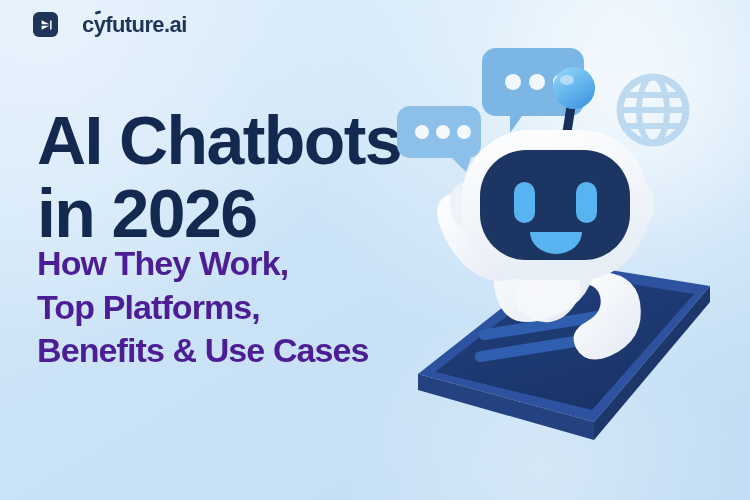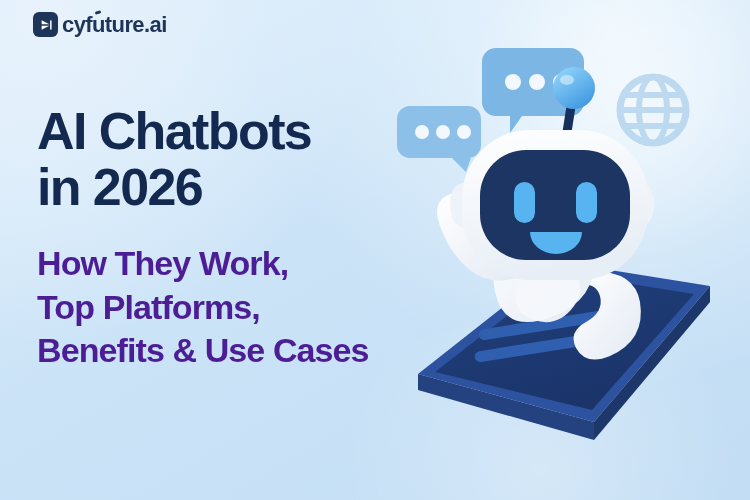--- a/index.html
+++ b/index.html
@@ -43,21 +43,21 @@
     background: radial-gradient(circle, rgba(255,255,255,0.28) 0%, rgba(255,255,255,0) 70%);
   }
 
   
   .logo {
     position: absolute;
     left: 33px;
     top: 12px;
     display: flex;
     align-items: center;
-    gap: 4px;
+    gap: 24px;
   }
   .logo-mark {
     width: 25px;
     height: 25px;
     border-radius: 6px;
     background: #1d3558;
     display: flex;
     align-items: center;
     justify-content: center;
   }
@@ -78,21 +78,21 @@
     top: -1px;
     left: 62px;
     transform: rotate(-14deg);
   }
 
   
   .headline {
     position: absolute;
     left: 37px;
     top: 104px;
-    font-size: 52px;
+    font-size: 68px;
     font-weight: 700;
     color: #14294f;
     line-height: 1.07;
     letter-spacing: -1.6px;
     margin: 0;
     white-space: pre-line;
   }
   .subhead {
     position: absolute;
     left: 37px;

